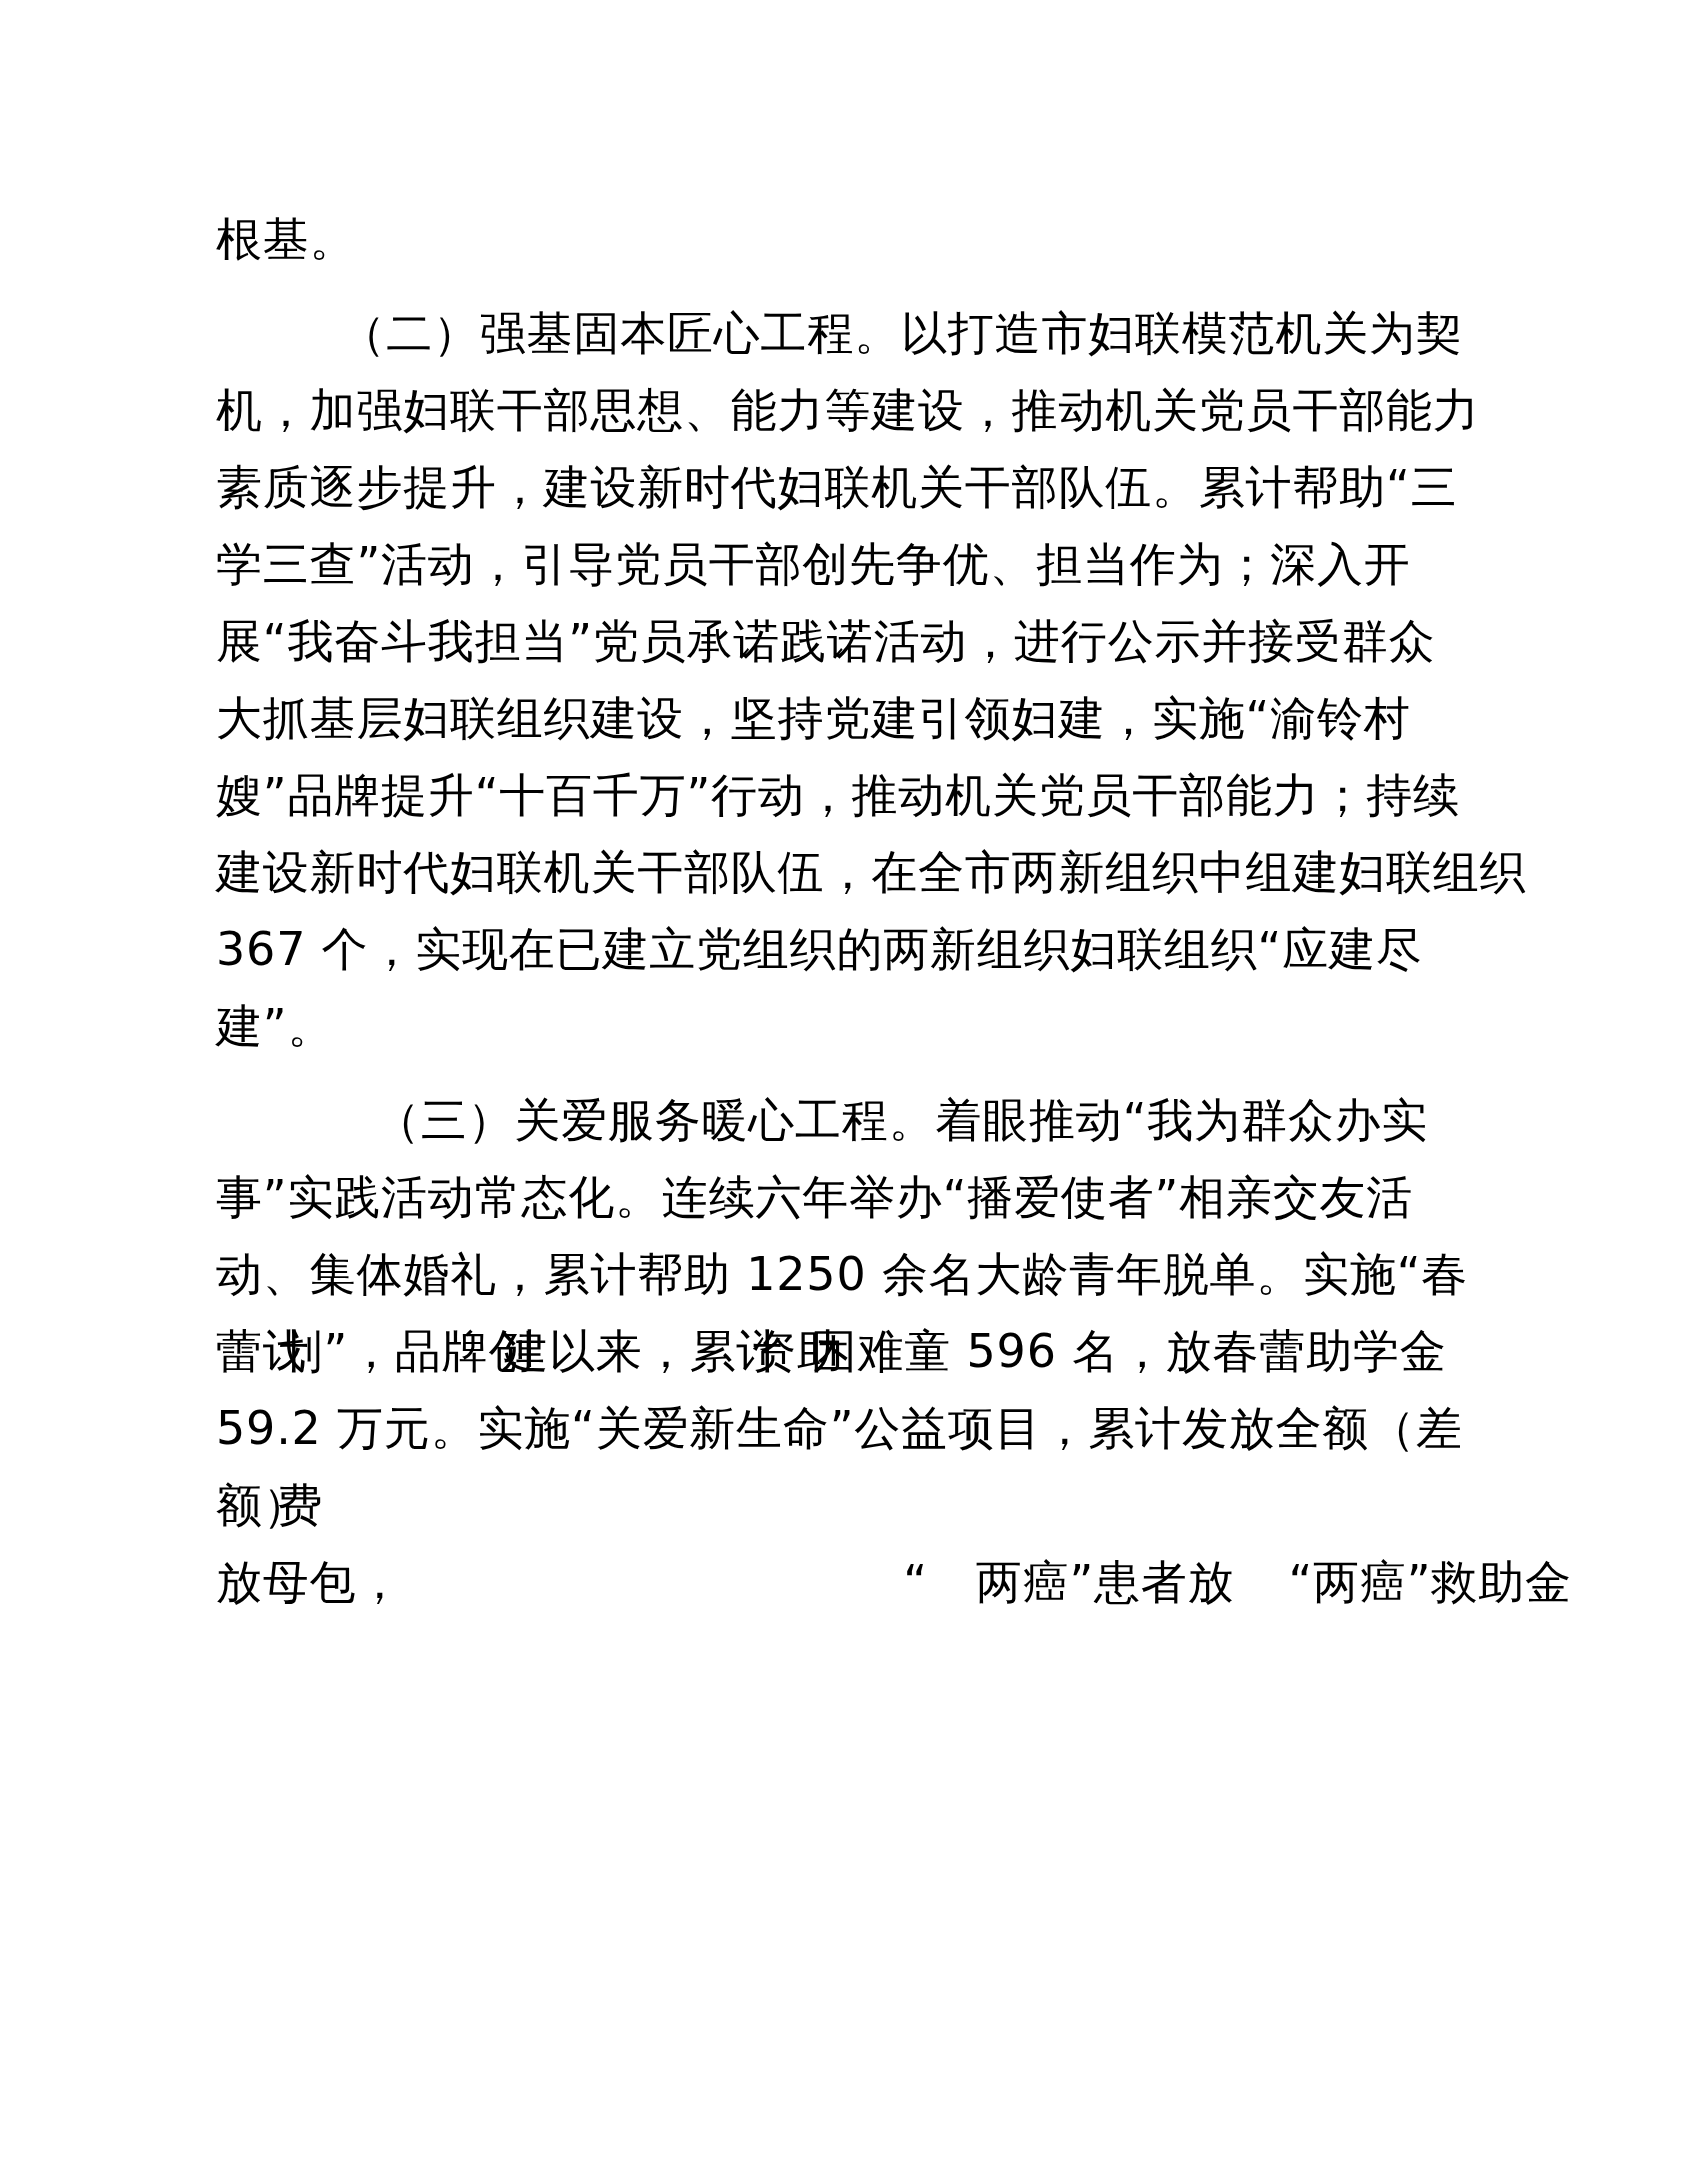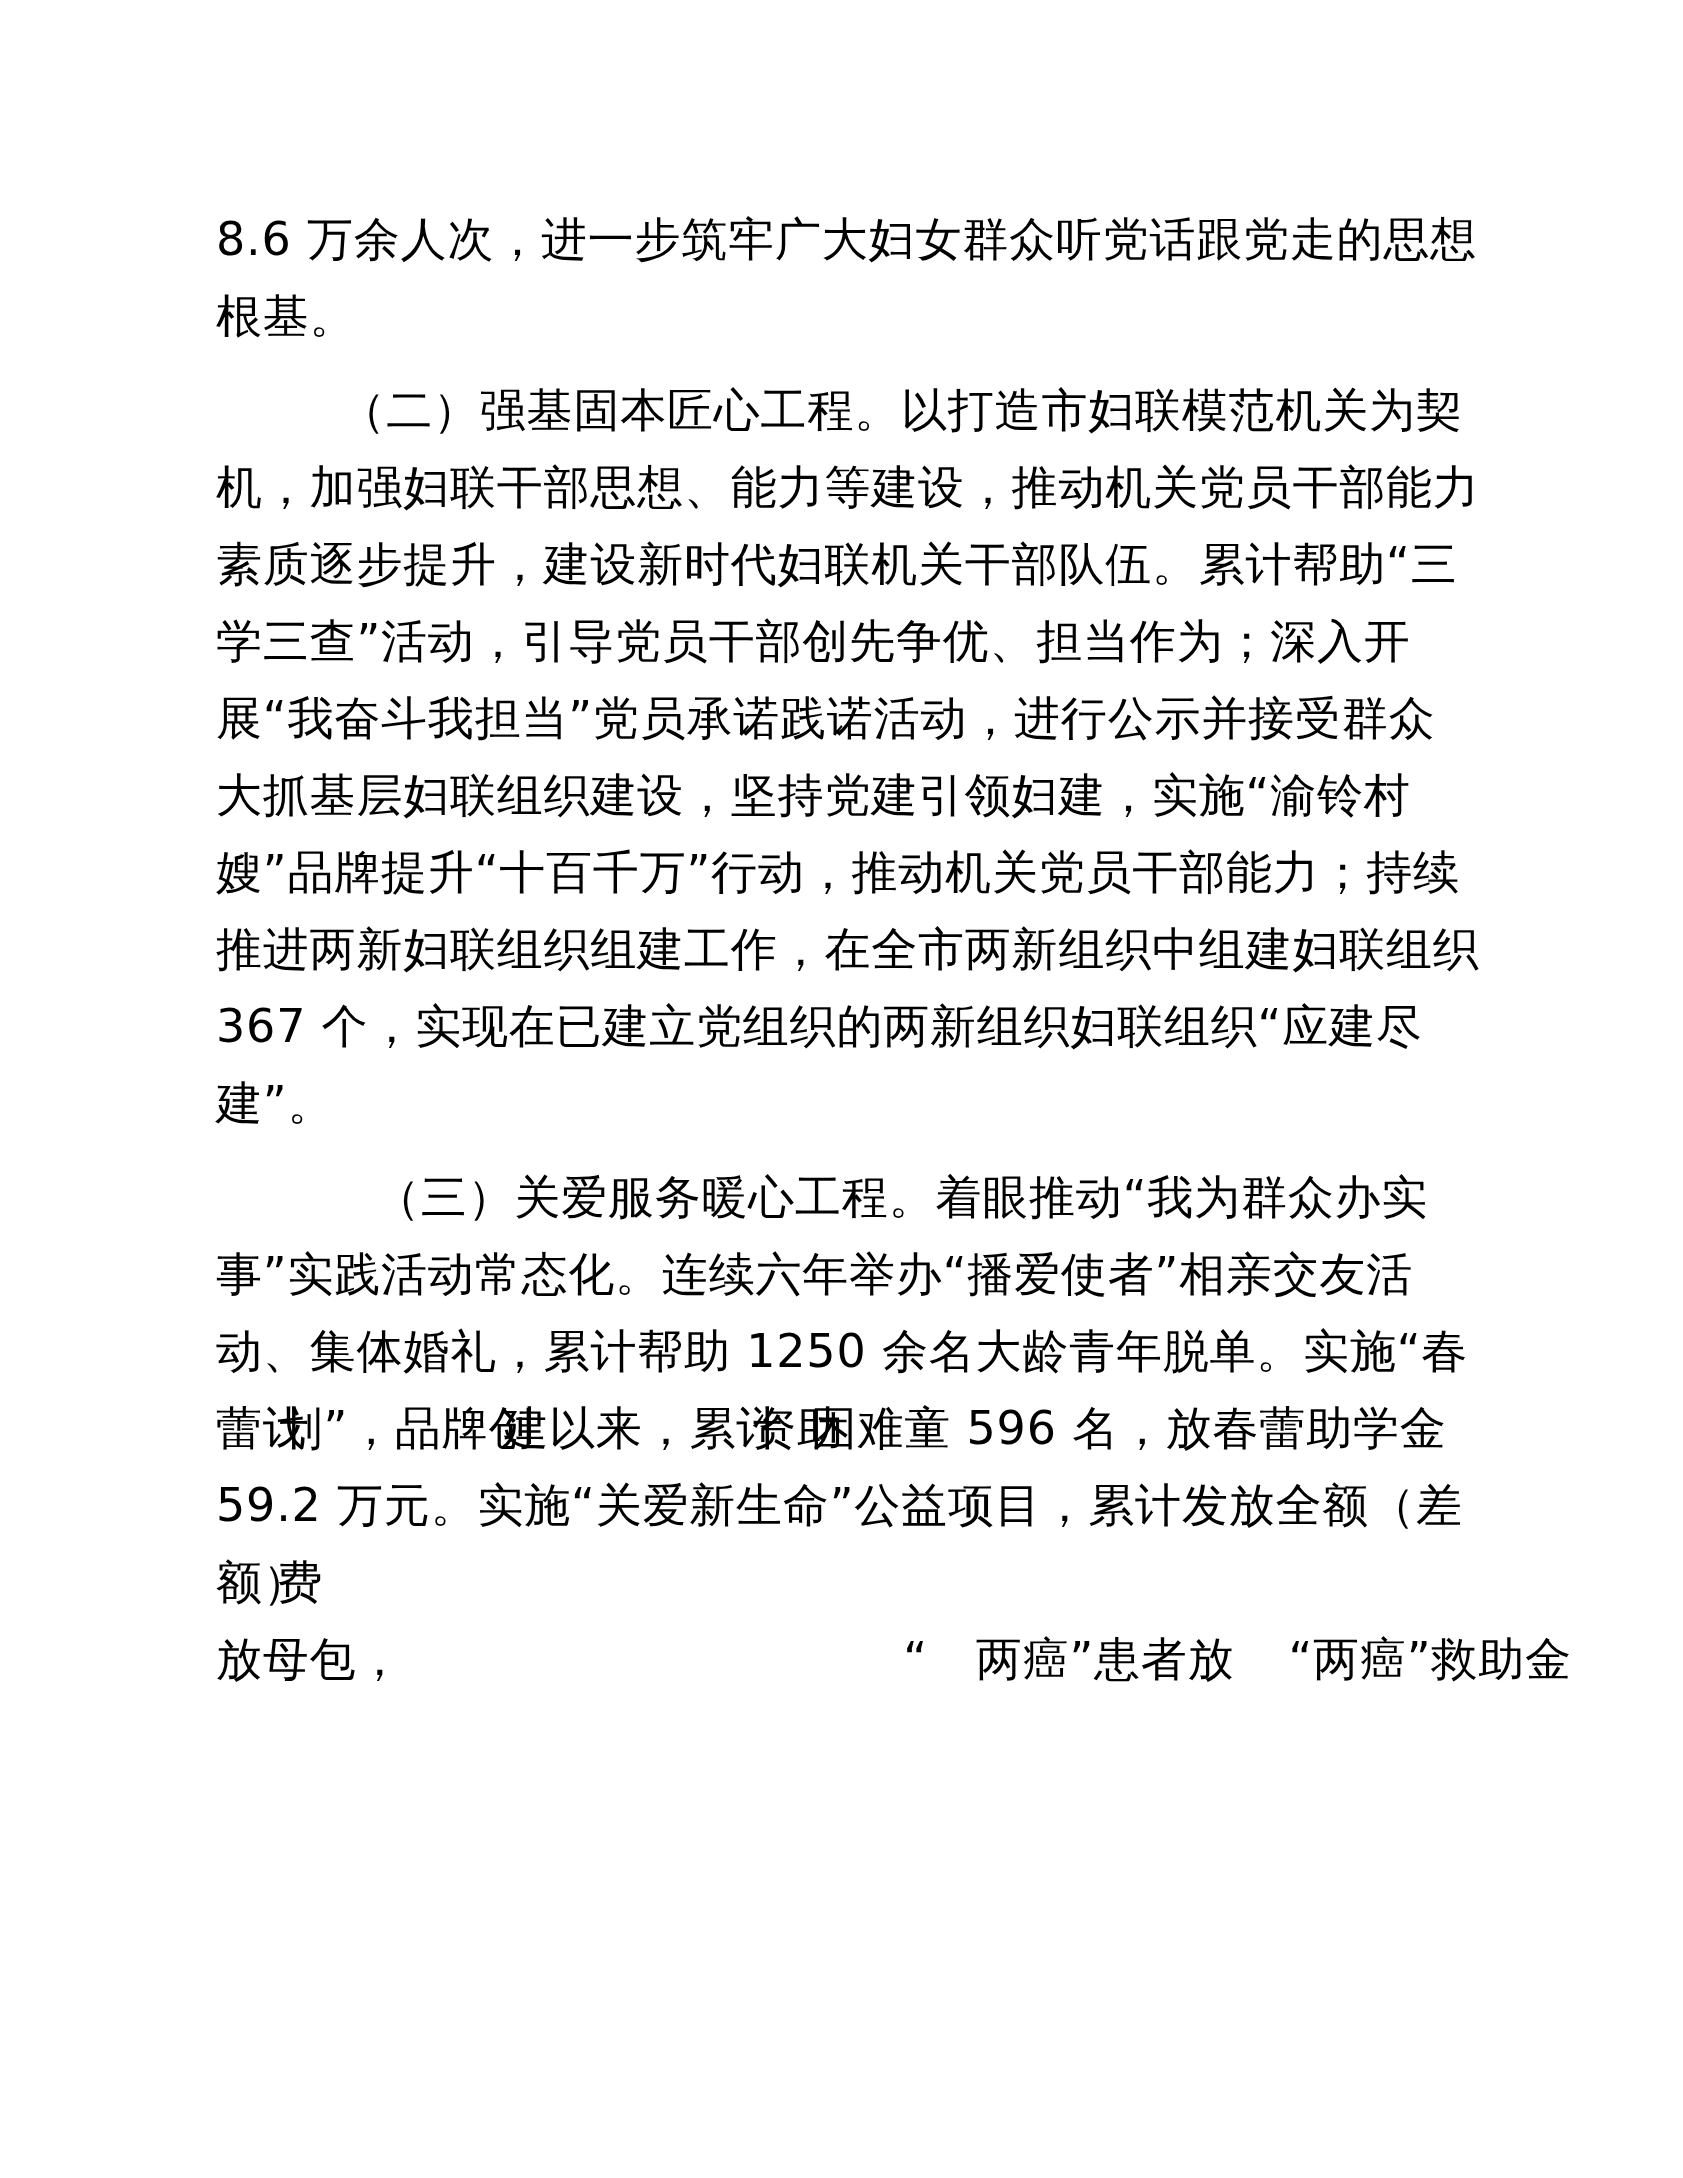--- a/index.html
+++ b/index.html
@@ -38,30 +38,29 @@
     position: absolute;
     left: 0.3em;
     top: 0;
   }
 </style>
 </head>
 <body>
 
 <div class="page">
   <div class="doc-body">
-      <div class="line"><span>8.6 万余人次，进一步筑牢广大妇女群众听党话跟党走的思想</span></div>
       <div class="line"><span>根基。</span></div>
       <div class="line indent para"><span>（二）强基固本匠心工程。以打造市妇联模范机关为契</span></div>
       <div class="line"><span>机，加强妇联干部思想、能力等建设，推动机关党员干部能力</span></div>
       <div class="line"><span>素质逐步提升，建设新时代妇联机关干部队伍。累计帮助“三</span></div>
       <div class="line"><span>学三查”活动，引导党员干部创先争优、担当作为；深入开</span></div>
       <div class="line"><span>展“我奋斗我担当”党员承诺践诺活动，进行公示并接受群众</span></div>
       <div class="line"><span>大抓基层妇联组织建设，坚持党建引领妇建，实施“渝铃村</span></div>
       <div class="line"><span>嫂”品牌提升“十百千万”行动，推动机关党员干部能力；持续</span></div>
-      <div class="line"><span>推进两新妇联组织组建工作，在全市两新组织中组建妇联组织</span></div>
+      <div class="line"><span>建设新时代妇联机关干部队伍，在全市两新组织中组建妇联组织</span></div>
       <div class="line"><span>367 个，实现在已建立党组织的两新组织妇联组织“应建尽</span></div>
       <div class="line"><span>建”。</span></div>
       <div class="line indent para"><span>（三）关爱服务暖心工程。着眼推动“我为群众办实</span></div>
       <div class="line"><span>事”实践活动常态化。连续六年举办“播爱使者”相亲交友活</span></div>
       <div class="line"><span>动、集体婚礼，累计帮助 1250 余名大龄青年脱单。实施“春</span></div>
       <div class="line"><span>蕾</span><span class="stack"><span>计</span><span class="over">划</span></span><span>”，品牌</span><span class="stack"><span>创</span><span class="over">建</span></span><span>以来，累</span><span class="stack"><span>计</span><span class="over">资</span></span><span class="stack"><span>助</span><span class="over">困</span></span><span>难童 596 名，放春蕾助学金</span></div>
       <div class="line"><span>59.2 万元。实施“关爱新生命”公益项目，累计发放全额（差</span></div>
       <div class="line"><span>额</span><span class="stack"><span>）</span><span class="over">费</span></span></div>
       <div class="line"><span>放母包，</span><span class="gap" style="width: 500px;"></span><span>“</span><span class="gap" style="width: 48px;"></span><span>两癌”患者放</span><span class="gap" style="width: 54px;"></span><span>“两癌”救助金</span></div>
     </div>

